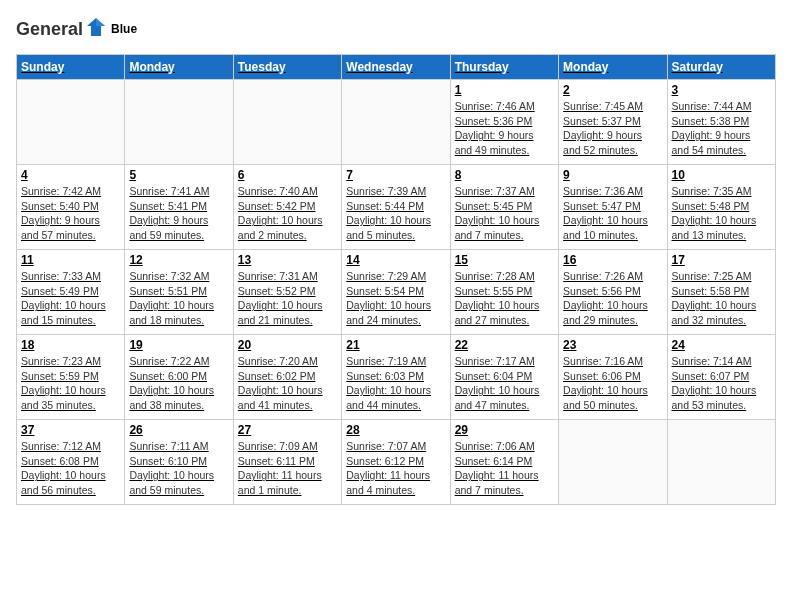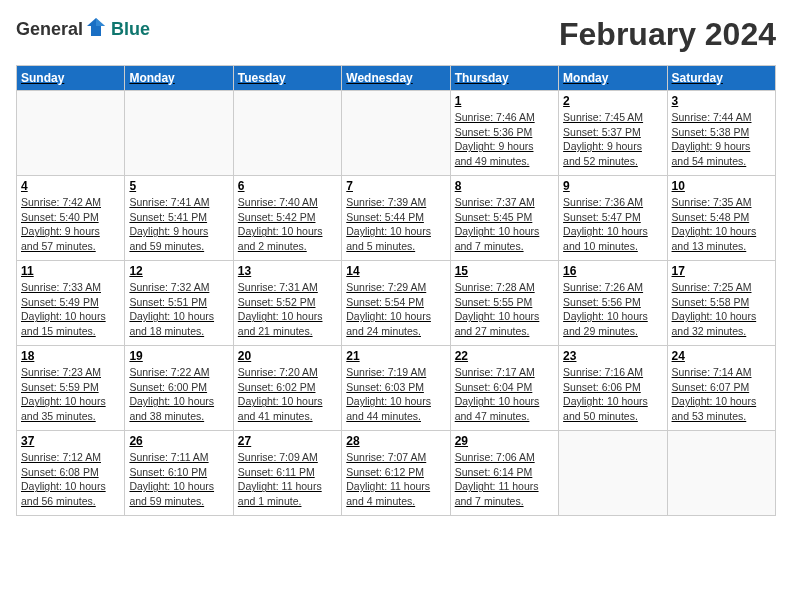--- a/index.html
+++ b/index.html
@@ -19,23 +19,23 @@
     .logo {
       display: flex;
       align-items: center;
     }
     .logo-text-general {
       font-size: 18px;
       font-weight: bold;
       color: #333;
     }
     .logo-text-blue {
-      font-size: 18px;
-      font-weight: bold;
-      color: #0f766e;
+      font-size: 12px;
+      font-weight: bold;
+      color: #000000;
     }
     .logo-icon {
       margin-left: 2px;
       margin-right: 4px;
     }
     .title-block {
       text-align: right;
     }
     .month-title {
       font-size: 32px;
@@ -91,21 +91,20 @@
     <span class="logo-text-general">General</span>
     <span class="logo-icon">
       <svg width="22" height="22" viewBox="0 0 22 22">
         <polygon points="11,2 20,10 16,10 16,20 6,20 6,10 2,10" fill="#1a6fc4"></polygon>
         <polygon points="11,2 20,10 11,10" fill="#4a9fe4" opacity="0.5"></polygon>
       </svg>
     </span>
     <span class="logo-text-blue">Blue</span>
   </div>
   <div class="title-block">
-    <div class="month-title">February 2024</div>
   </div>
 </div>
 
 <table class="calendar">
   <thead>
     <tr>
     <th>Sunday</th>
         <th>Monday</th>
         <th>Tuesday</th>
         <th>Wednesday</th>

